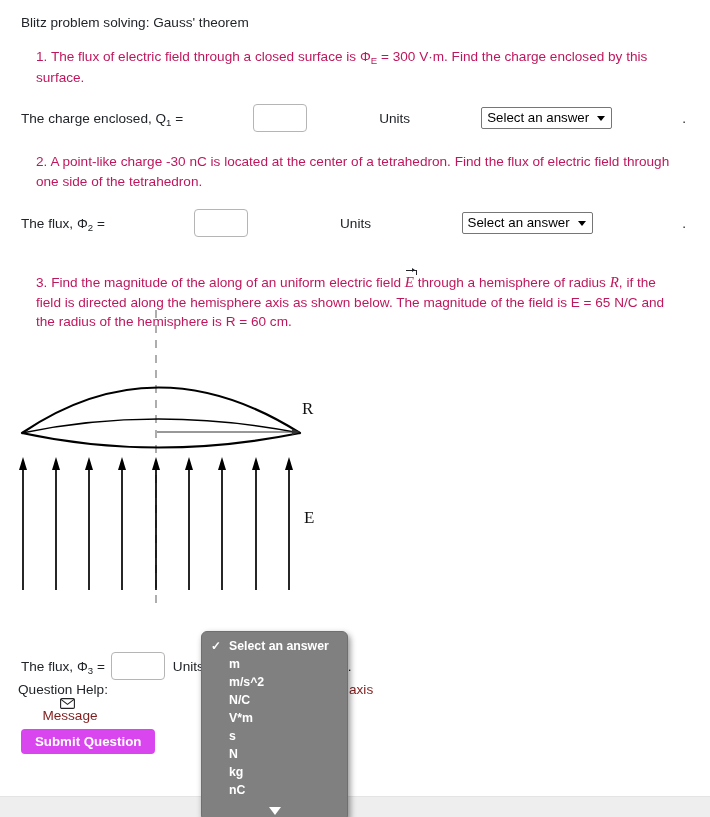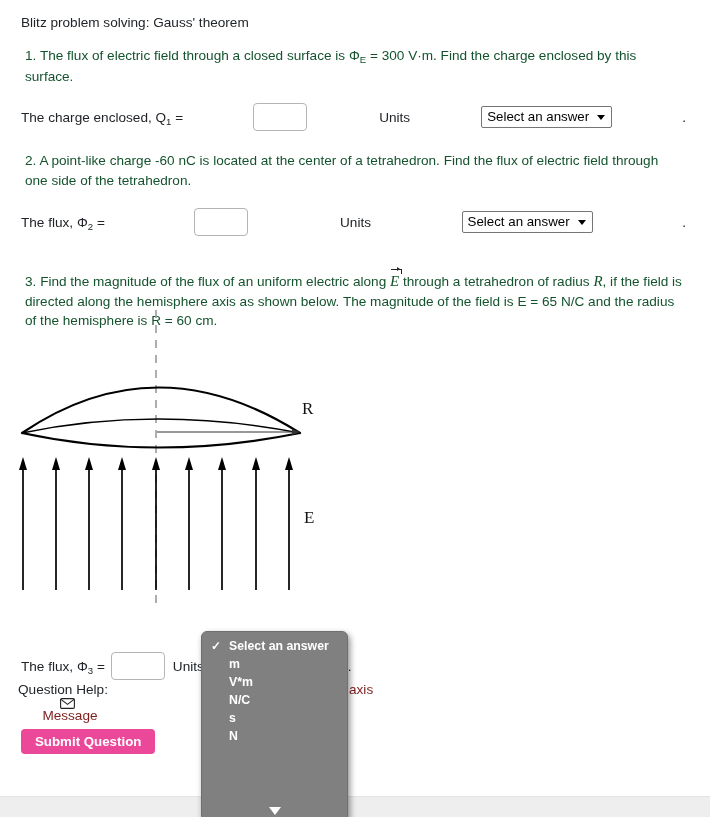--- a/index.html
+++ b/index.html
@@ -35,22 +35,22 @@
   .qtitle {
     font-size: 13.6px;
     line-height: 18px;
     color: #212529;
     margin: 0 0 14px 0;
   }
 
   .qpara {
     font-size: 13.6px;
     line-height: 19.5px;
-    color: #14532d;
-    margin: 4px;
+    color: #be185d;
+    margin: 15px;
   }
 
   sub {
     font-size: 9.6px;
     vertical-align: baseline;
     position: relative;
     top: 3px;
   }
 
   .mathvar {
@@ -170,21 +170,21 @@
     vertical-align: -1px;
   }
   .link {
     color: #7f1d1d;
     text-decoration: none;
   }
   .sep { display: inline-block; width: 10px; }
 
   .submitbtn {
     margin-top: 12px;
-    background: #ec4899;
+    background: #d946ef;
     color: #ffffff;
     border: none;
     border-radius: 4px;
     font-family: "Liberation Sans", sans-serif;
     font-size: 13.3px;
     font-weight: bold;
     padding: 0 14px;
     height: 25px;
     line-height: 25px;
     cursor: pointer;
@@ -281,39 +281,39 @@
         <select class="ansselect">
           <option>Select an answer</option>
         </select>
         <span class="caret"></span>
       </span>
       <span class="period">.</span>
     </div>
 
     <div class="qpara" style="margin-bottom:18px;">
       <span>2.</span>
-      <span>A point-like charge -60 nC is located at the center of a tetrahedron. Find the flux of electric field through one side of the tetrahedron.</span>
+      <span>A point-like charge -30 nC is located at the center of a tetrahedron. Find the flux of electric field through one side of the tetrahedron.</span>
     </div>
 
     <div class="ansrow" style="margin-bottom:34px;">
       <span class="lbl"><span>The flux, Φ</span><sub>2</sub><span> =</span></span>
       <input class="ansinput" type="text" value="" style="">
       <span class="unitword">Units</span>
       <span class="selwrap">
         <select class="ansselect">
           <option>Select an answer</option>
         </select>
         <span class="caret"></span>
       </span>
       <span class="period">.</span>
     </div>
 
     <div class="qpara">
       <span>3.</span>
-      <span>Find the magnitude of the flux of an uniform electric along </span><span class="vecE"><span>E</span><span class="arrowhead"></span></span><span> through a tetrahedron of radius </span><span class="mathvar">R</span><span>, if the field is directed along the hemisphere axis as shown below. The magnitude of the field is E = 65 N/C and the radius of the hemisphere is R = 60 cm.</span>
+      <span>Find the magnitude of the along of an uniform electric field </span><span class="vecE"><span>E</span><span class="arrowhead"></span></span><span> through a hemisphere of radius </span><span class="mathvar">R</span><span>, if the field is directed along the hemisphere axis as shown below. The magnitude of the field is E = 65 N/C and the radius of the hemisphere is R = 60 cm.</span>
     </div>
 
   </div>
 
   <div class="figure">
     <svg width="360" height="310" viewBox="0 0 360 310">
 
       <line x1="156" y1="4" x2="156" y2="299" stroke="#9a9a9a" stroke-width="1.6" stroke-dasharray="8 7"></line>
 
       <path d="M 22 127 Q 156 36 300 127" fill="none" stroke="#000000" stroke-width="2.2" stroke-linecap="round"></path>
@@ -402,29 +402,38 @@
 
   <div class="dropdown">
     <div class="dd-item first">
       <span class="check">✓</span>
       <span>Select an answer</span>
     </div>
     <div class="dd-item">
       <span>m</span>
     </div>
     <div class="dd-item">
+      <span>m/s^2</span>
+    </div>
+    <div class="dd-item">
+      <span>N/C</span>
+    </div>
+    <div class="dd-item">
       <span>V*m</span>
     </div>
     <div class="dd-item">
-      <span>N/C</span>
-    </div>
-    <div class="dd-item">
       <span>s</span>
     </div>
     <div class="dd-item">
       <span>N</span>
+    </div>
+    <div class="dd-item">
+      <span>kg</span>
+    </div>
+    <div class="dd-item">
+      <span>nC</span>
     </div>
     <div class="dd-scrolldown">
       <span class="tri"></span>
     </div>
   </div>
 
 </div>
 
 </body></html>

